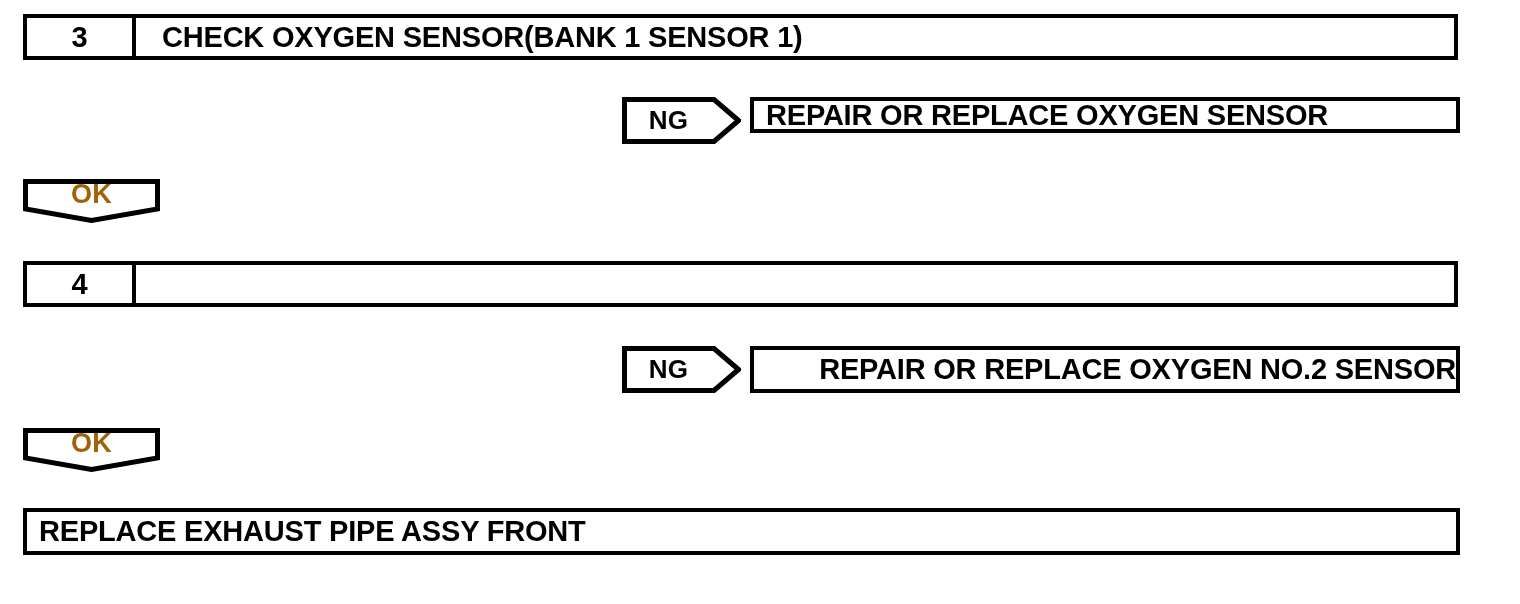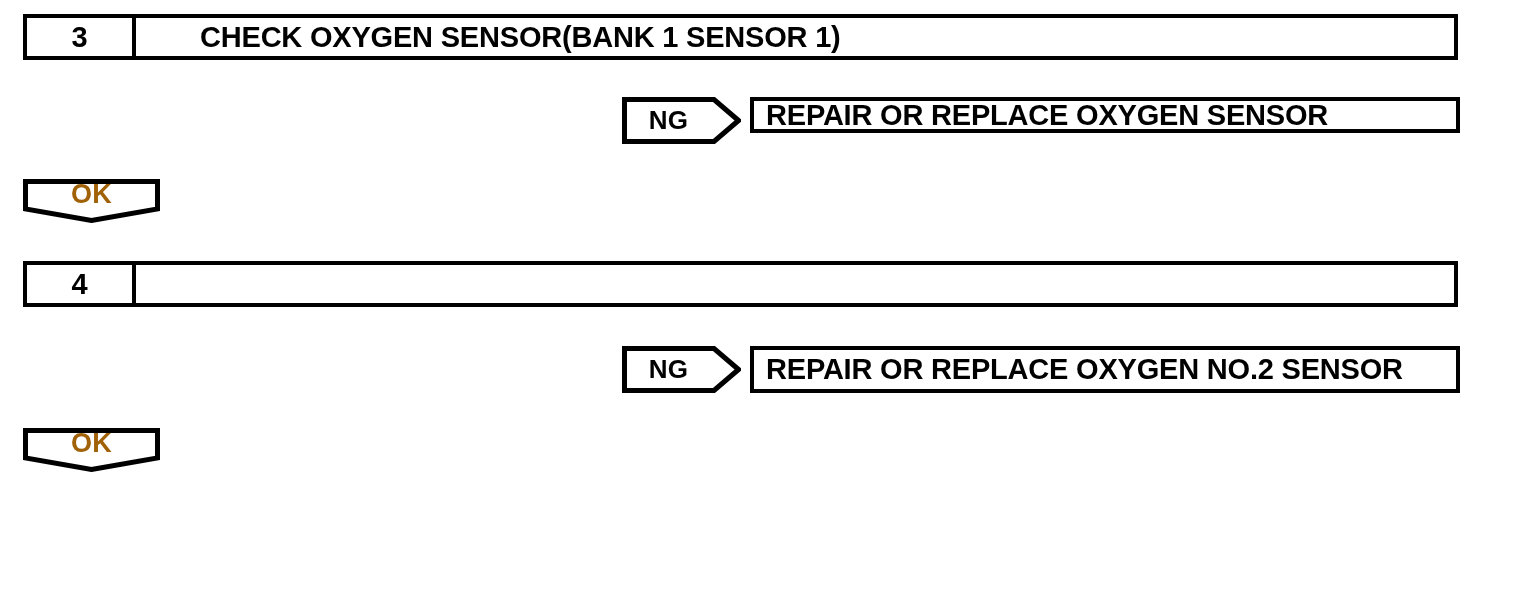--- a/index.html
+++ b/index.html
@@ -46,21 +46,20 @@
   .step-title {
     flex: 1 1 auto;
     display: flex;
     align-items: center;
     padding-left: 26px;
     font-size: 29px;
     font-weight: bold;
     color: #000000;
     letter-spacing: -0.2px;
     white-space: nowrap;
-    margin-left: 38px;
   }
 
   
   .action-box {
     position: absolute;
     box-sizing: border-box;
     border: 4px solid #000000;
     background: #ffffff;
     display: flex;
     align-items: center;
@@ -155,25 +154,28 @@
     <div class="step-num">4</div>
   </div>
 
   <div class="ng-tag" style="left:622px; top:346px; width:119px; height:47px;">
     <svg class="tag-shape" width="119" height="47" viewBox="0 0 119 47">
       <polygon points="2.5,2.5 92,2.5 116.5,23.5 92,44.5 2.5,44.5" fill="#ffffff" stroke="#000000" stroke-width="5" stroke-linejoin="miter"></polygon>
     </svg>
     <span class="tag-label">NG</span>
   </div>
 
-  <div class="action-box" style="left:750px; top:346px; width:710px; height:47px;">
+  <div class="action-box" style="left:750px; top:346px; width:710px; height:47px;justify-content:flex-end;">
     <span>REPAIR OR REPLACE OXYGEN NO.2 SENSOR</span>
   </div>
 
   <div class="ok-tag" style="left:23px; top:428px; width:137px; height:44px;">
     <svg class="tag-shape" width="137" height="44" viewBox="0 0 137 44">
       <polygon points="2.5,2.5 134.5,2.5 134.5,30 68.5,41.5 2.5,30" fill="#ffffff" stroke="#000000" stroke-width="5" stroke-linejoin="miter"></polygon>
     </svg>
     <span class="tag-label">OK</span>
   </div>
 
+  <div class="action-box" style="left:23px; top:508px; width:1437px; height:47px;">
+    <span>REPLACE EXHAUST PIPE ASSY FRONT</span>
+  </div>
 
 </div>
 
 </body></html>

